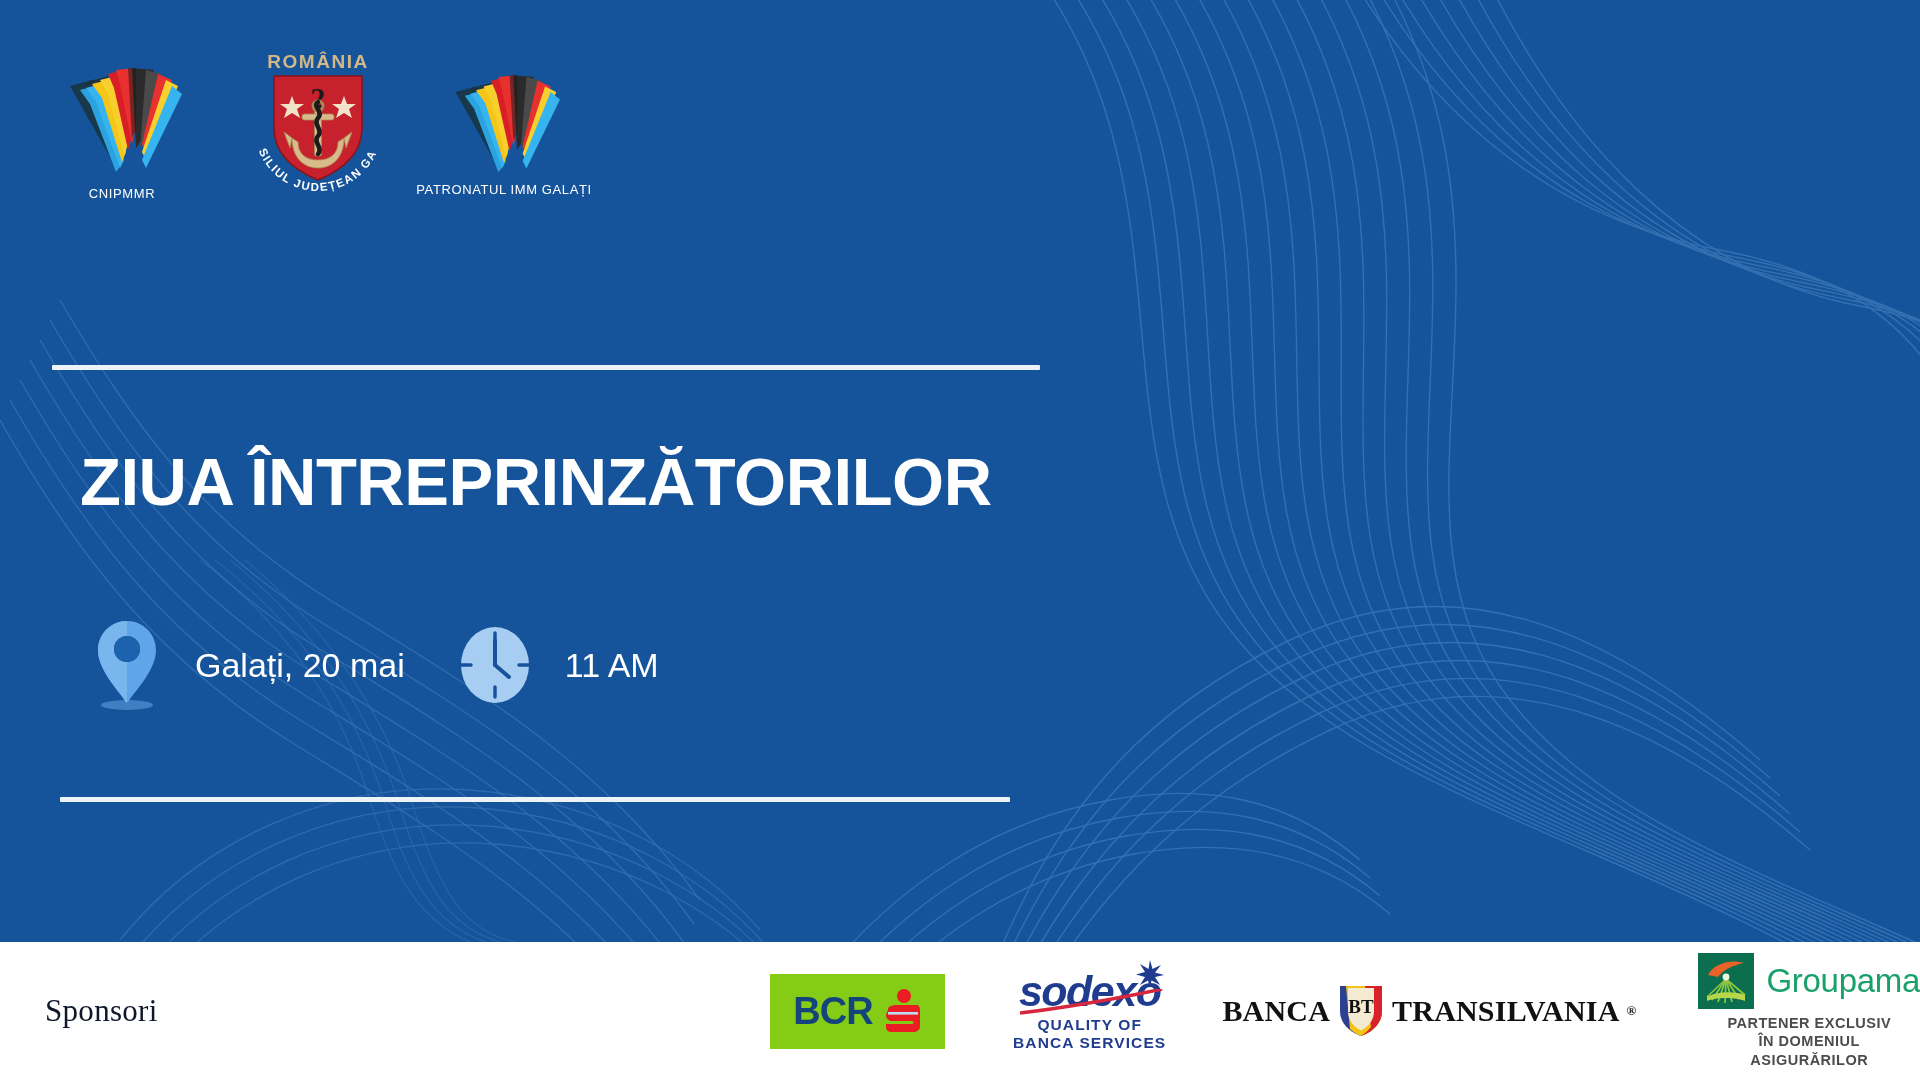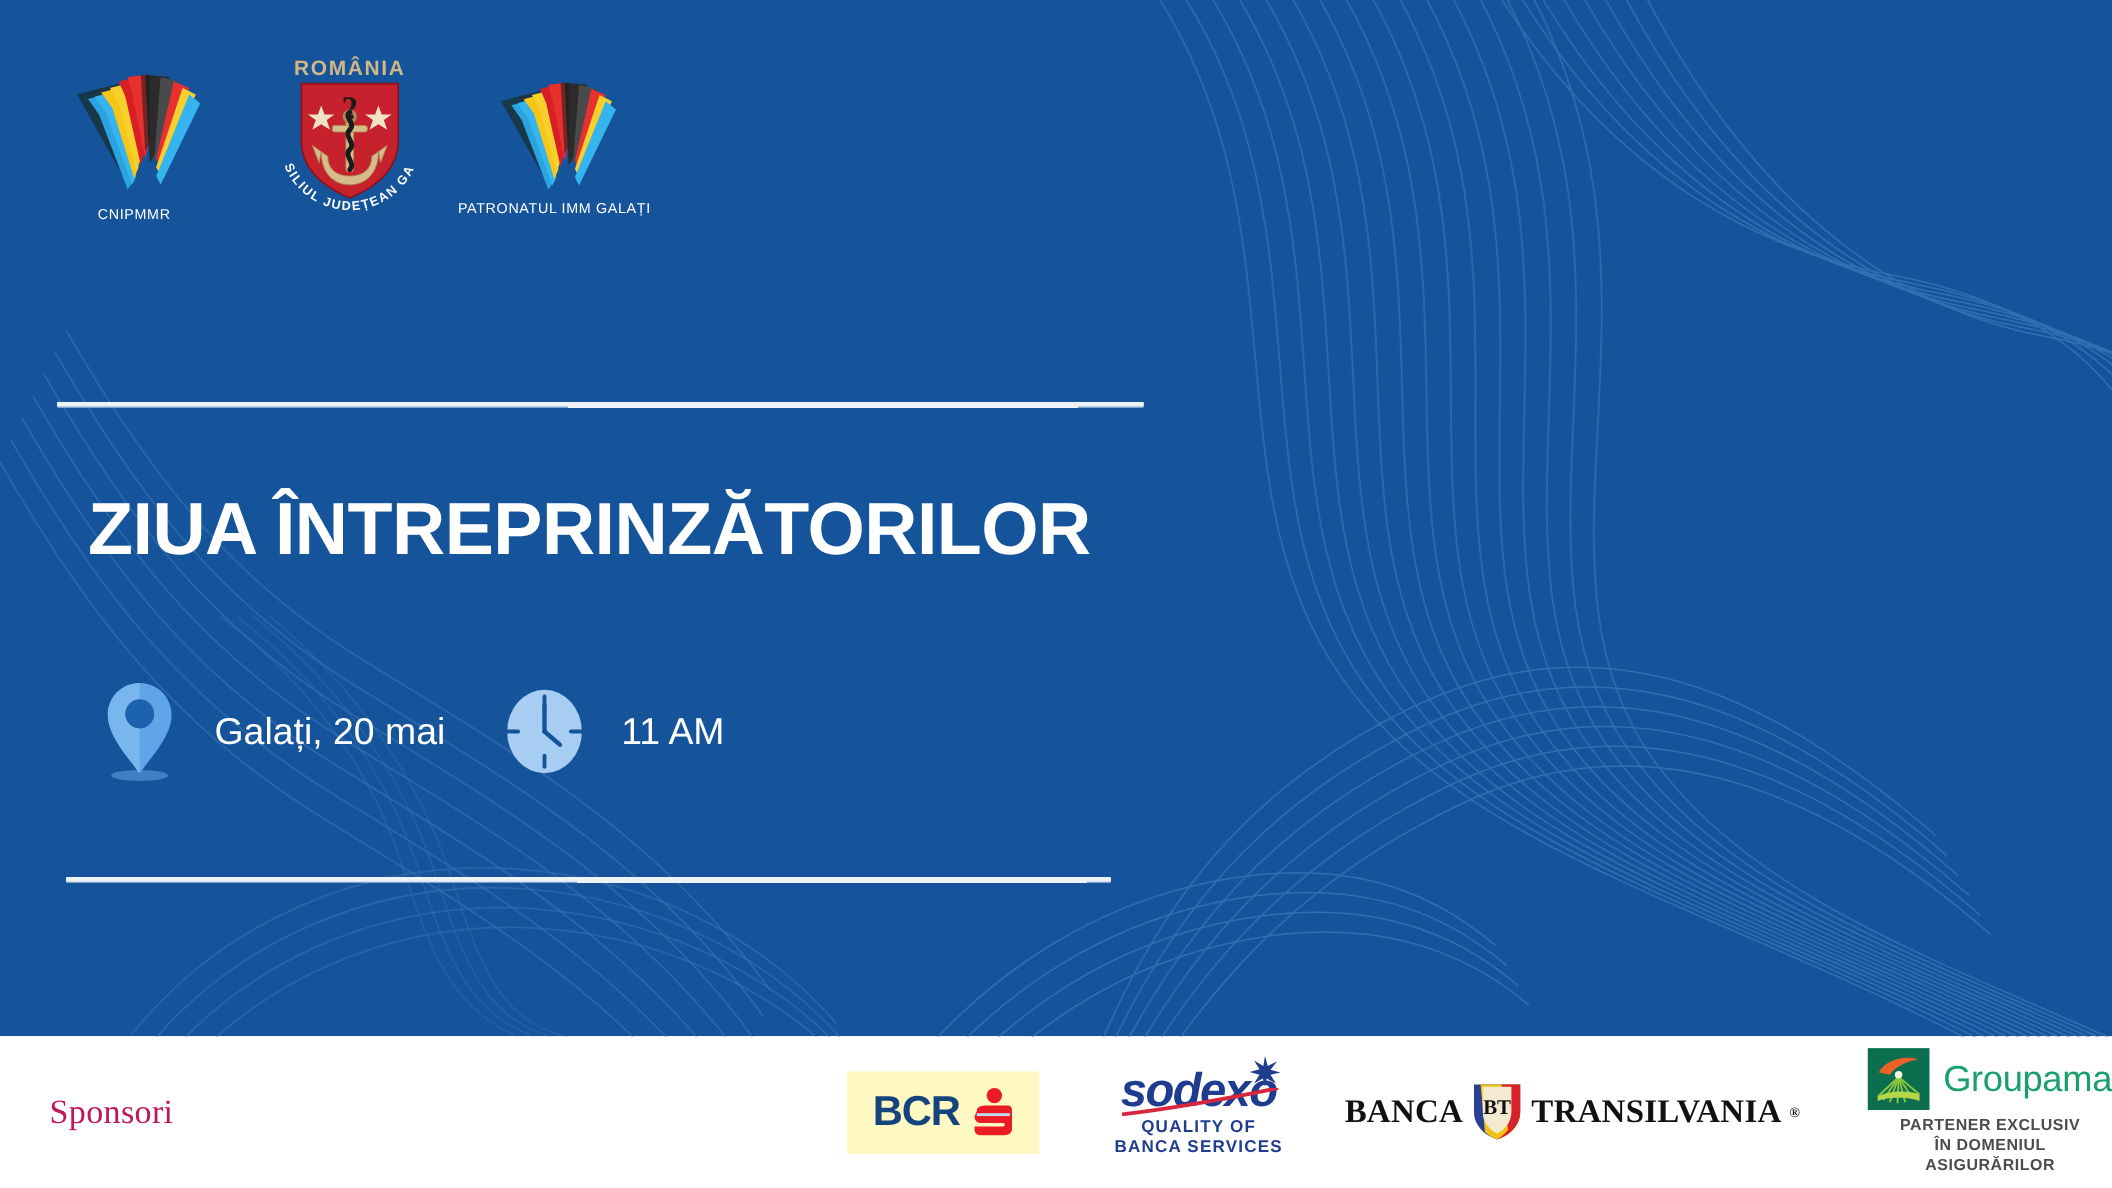--- a/index.html
+++ b/index.html
@@ -61,31 +61,31 @@
   .meta-time .meta-text { margin-left:26px; }
 
   
   .sponsor-bar {
     position:absolute; left:0; top:942px; width:1920px; height:138px;
     background:#ffffff; display:flex; align-items:center;
   }
   .sponsor-label {
     position:absolute; left:45px; top:50%; transform:translateY(-50%);
     font-family:"Liberation Serif", serif;
-    font-size:31px; color:#be185d; letter-spacing:0.3px;
+    font-size:31px; color:#0f172a; letter-spacing:0.3px;
   }
   .sponsor-logos {
     position:absolute; left:770px; top:0; width:1150px; height:138px;
     display:flex; align-items:center;
   }
   .sponsor-slot { display:flex; align-items:center; justify-content:center; }
 
   
   .bcr-box {
-    width:175px; height:75px; background:#fef9c3;
+    width:175px; height:75px; background:#84cc16;
     display:flex; align-items:center; justify-content:center; gap:9px;
   }
   .bcr-word {
     font-size:38px; font-weight:bold; color:#14447c;
     letter-spacing:-1px; font-family:"Liberation Sans", sans-serif;
   }
 
   
   .sodexo { margin-left:68px; text-align:center; }
   .sodexo-word {

